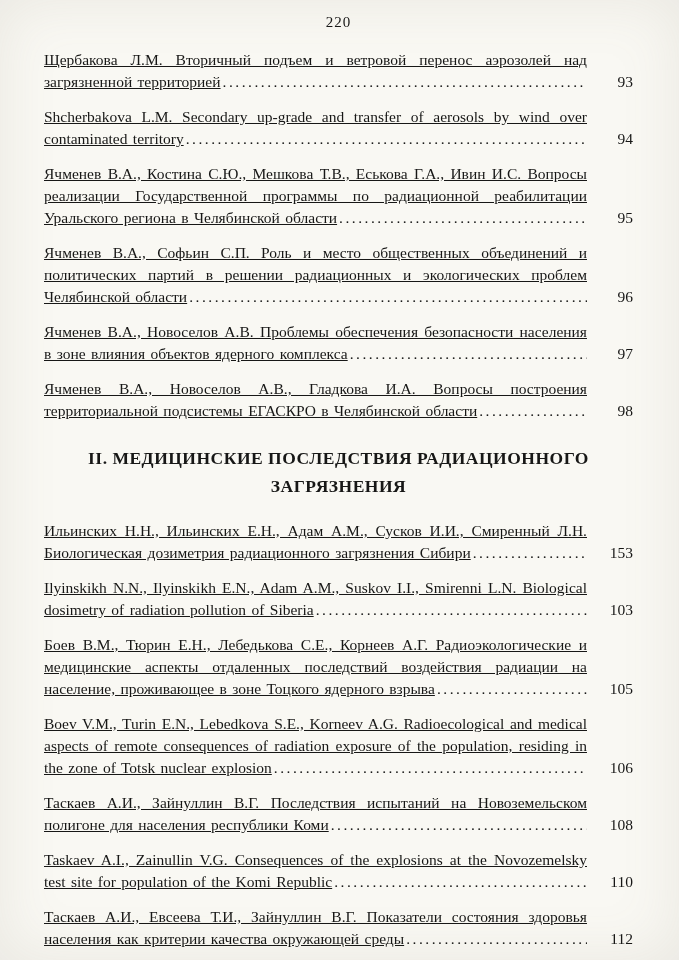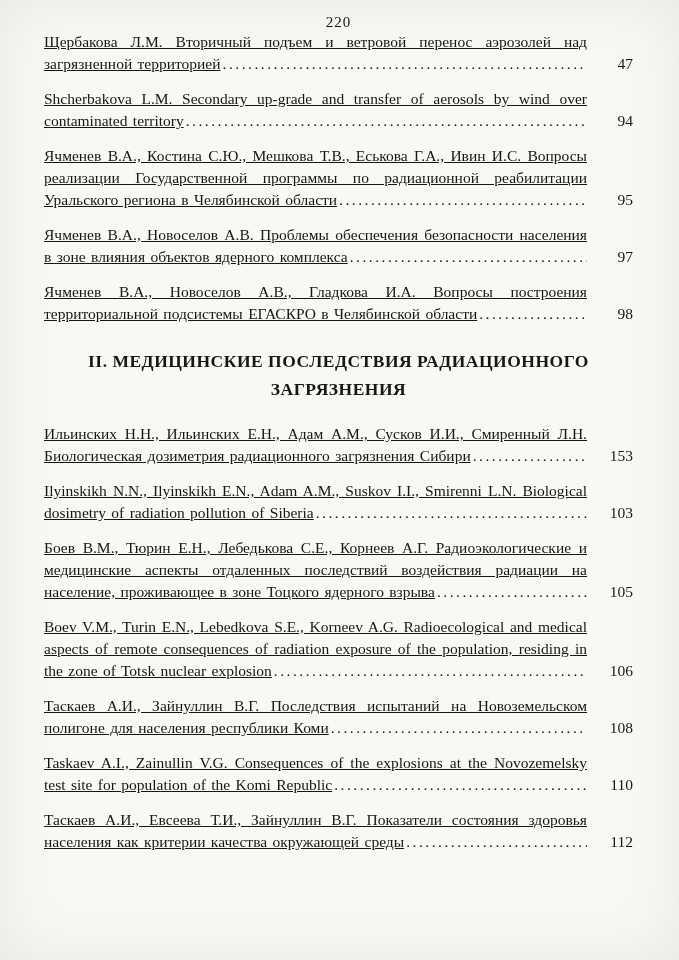--- a/index.html
+++ b/index.html
@@ -13,20 +13,21 @@
       font-family: "Liberation Serif", "DejaVu Serif", serif;
       padding: 13px 46px 0 44px;
       overflow: hidden;
       position: relative;
       box-shadow: inset 0 0 60px rgba(120,115,100,0.12);
     }
     .page-number-top {
       text-align: center;
       font-size: 15px;
       line-height: 18px;
+      margin-bottom: 18px;
       letter-spacing: 1px;
     }
     .toc-entry {
       position: relative;
       margin-bottom: 13px;
       font-size: 15.5px;
       line-height: 22px;
     }
     .entry-body {
       margin-right: 46px;        
@@ -70,33 +71,37 @@
 <body>
 
 <div class="page">
 
   <div class="page-number-top">220</div>
 
   <div>
 
     <div class="toc-entry">
       <p class="entry-body"><span class="entry-text">Щербакова Л.М. Вторичный подъем и ветровой перенос аэрозолей над загрязненной территорией</span><span class="dot-leader"></span></p>
-      <span class="page-num">47</span>
+      <span class="page-num">93</span>
     </div>
 
     <div class="toc-entry">
       <p class="entry-body"><span class="entry-text">Shcherbakova L.M. Secondary up-grade and transfer of aerosols by wind over contaminated territory</span><span class="dot-leader"></span></p>
       <span class="page-num">94</span>
     </div>
 
     <div class="toc-entry">
       <p class="entry-body"><span class="entry-text">Ячменев В.А., Костина С.Ю., Мешкова Т.В., Еськова Г.А., Ивин И.С. Вопросы реализации Государственной программы по радиационной реабилитации Уральского региона в Челябинской области</span><span class="dot-leader"></span></p>
       <span class="page-num">95</span>
     </div>
 
+    <div class="toc-entry">
+      <p class="entry-body"><span class="entry-text">Ячменев В.А., Софьин С.П. Роль и место общественных объединений и политических партий в решении радиационных и экологических проблем Челябинской области</span><span class="dot-leader"></span></p>
+      <span class="page-num">96</span>
+    </div>
 
     <div class="toc-entry">
       <p class="entry-body"><span class="entry-text">Ячменев В.А., Новоселов А.В. Проблемы обеспечения безопасности населения в зоне влияния объектов ядерного комплекса</span><span class="dot-leader"></span></p>
       <span class="page-num">97</span>
     </div>
 
     <div class="toc-entry">
       <p class="entry-body"><span class="entry-text">Ячменев В.А., Новоселов А.В., Гладкова И.А. Вопросы построения территориальной подсистемы ЕГАСКРО в Челябинской области</span><span class="dot-leader"></span></p>
       <span class="page-num">98</span>
     </div>

